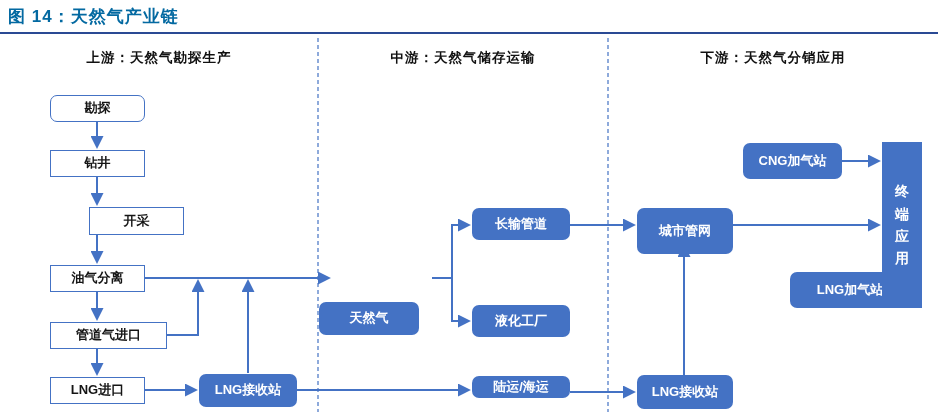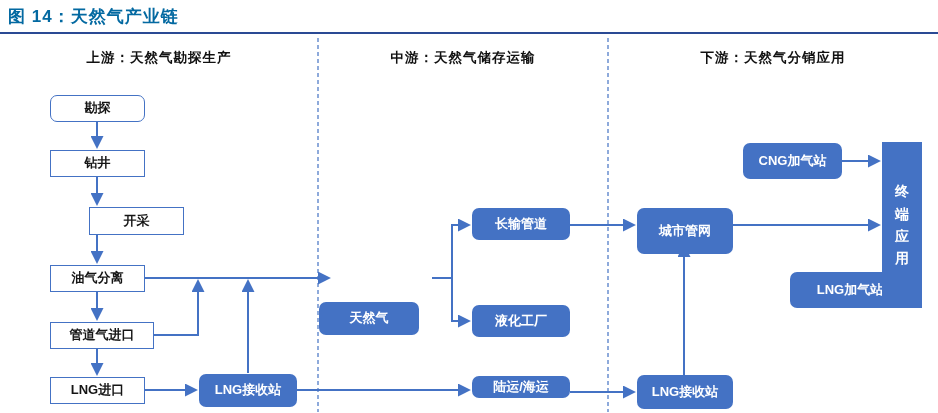--- a/index.html
+++ b/index.html
@@ -65,21 +65,21 @@
     background: #4472C4;
     color: #ffffff;
     border-radius: 7px;
   }
   .node.filled.square { border-radius: 0; }
 
   #n-exploration      { left: 50px;  top: 95px;  width: 95px;  height: 27px; border-radius: 7px; }
   #n-drilling         { left: 50px;  top: 150px; width: 95px;  height: 27px; }
   #n-extraction       { left: 50px;  top: 207px; width: 95px;  height: 28px; margin-left: 39px; }
   #n-separation       { left: 50px;  top: 265px; width: 95px;  height: 27px; }
-  #n-pipeline-import  { left: 50px;  top: 322px; width: 104px;  height: 27px; }
+  #n-pipeline-import  { left: 50px;  top: 322px; width: 117px;  height: 27px; }
   #n-lng-import       { left: 50px;  top: 377px; width: 95px;  height: 27px; }
   #n-lng-recv-up      { left: 199px; top: 374px; width: 98px;  height: 33px; }
   #n-natural-gas      { left: 319px; top: 262px; width: 100px; height: 33px; margin-top: 40px; }
   #n-long-pipeline    { left: 472px; top: 208px; width: 98px;  height: 32px; }
   #n-liquefaction     { left: 472px; top: 305px; width: 98px;  height: 32px; }
   #n-land-sea         { left: 472px; top: 376px; width: 98px;  height: 22px; }
   #n-city-network     { left: 637px; top: 208px; width: 96px;  height: 46px; }
   #n-lng-recv-down    { left: 637px; top: 375px; width: 96px;  height: 34px; }
   #n-cng-station      { left: 743px; top: 143px; width: 99px;  height: 36px; }
   #n-lng-station      { left: 743px; top: 272px; width: 120px;  height: 36px; margin-left: 47px; }

